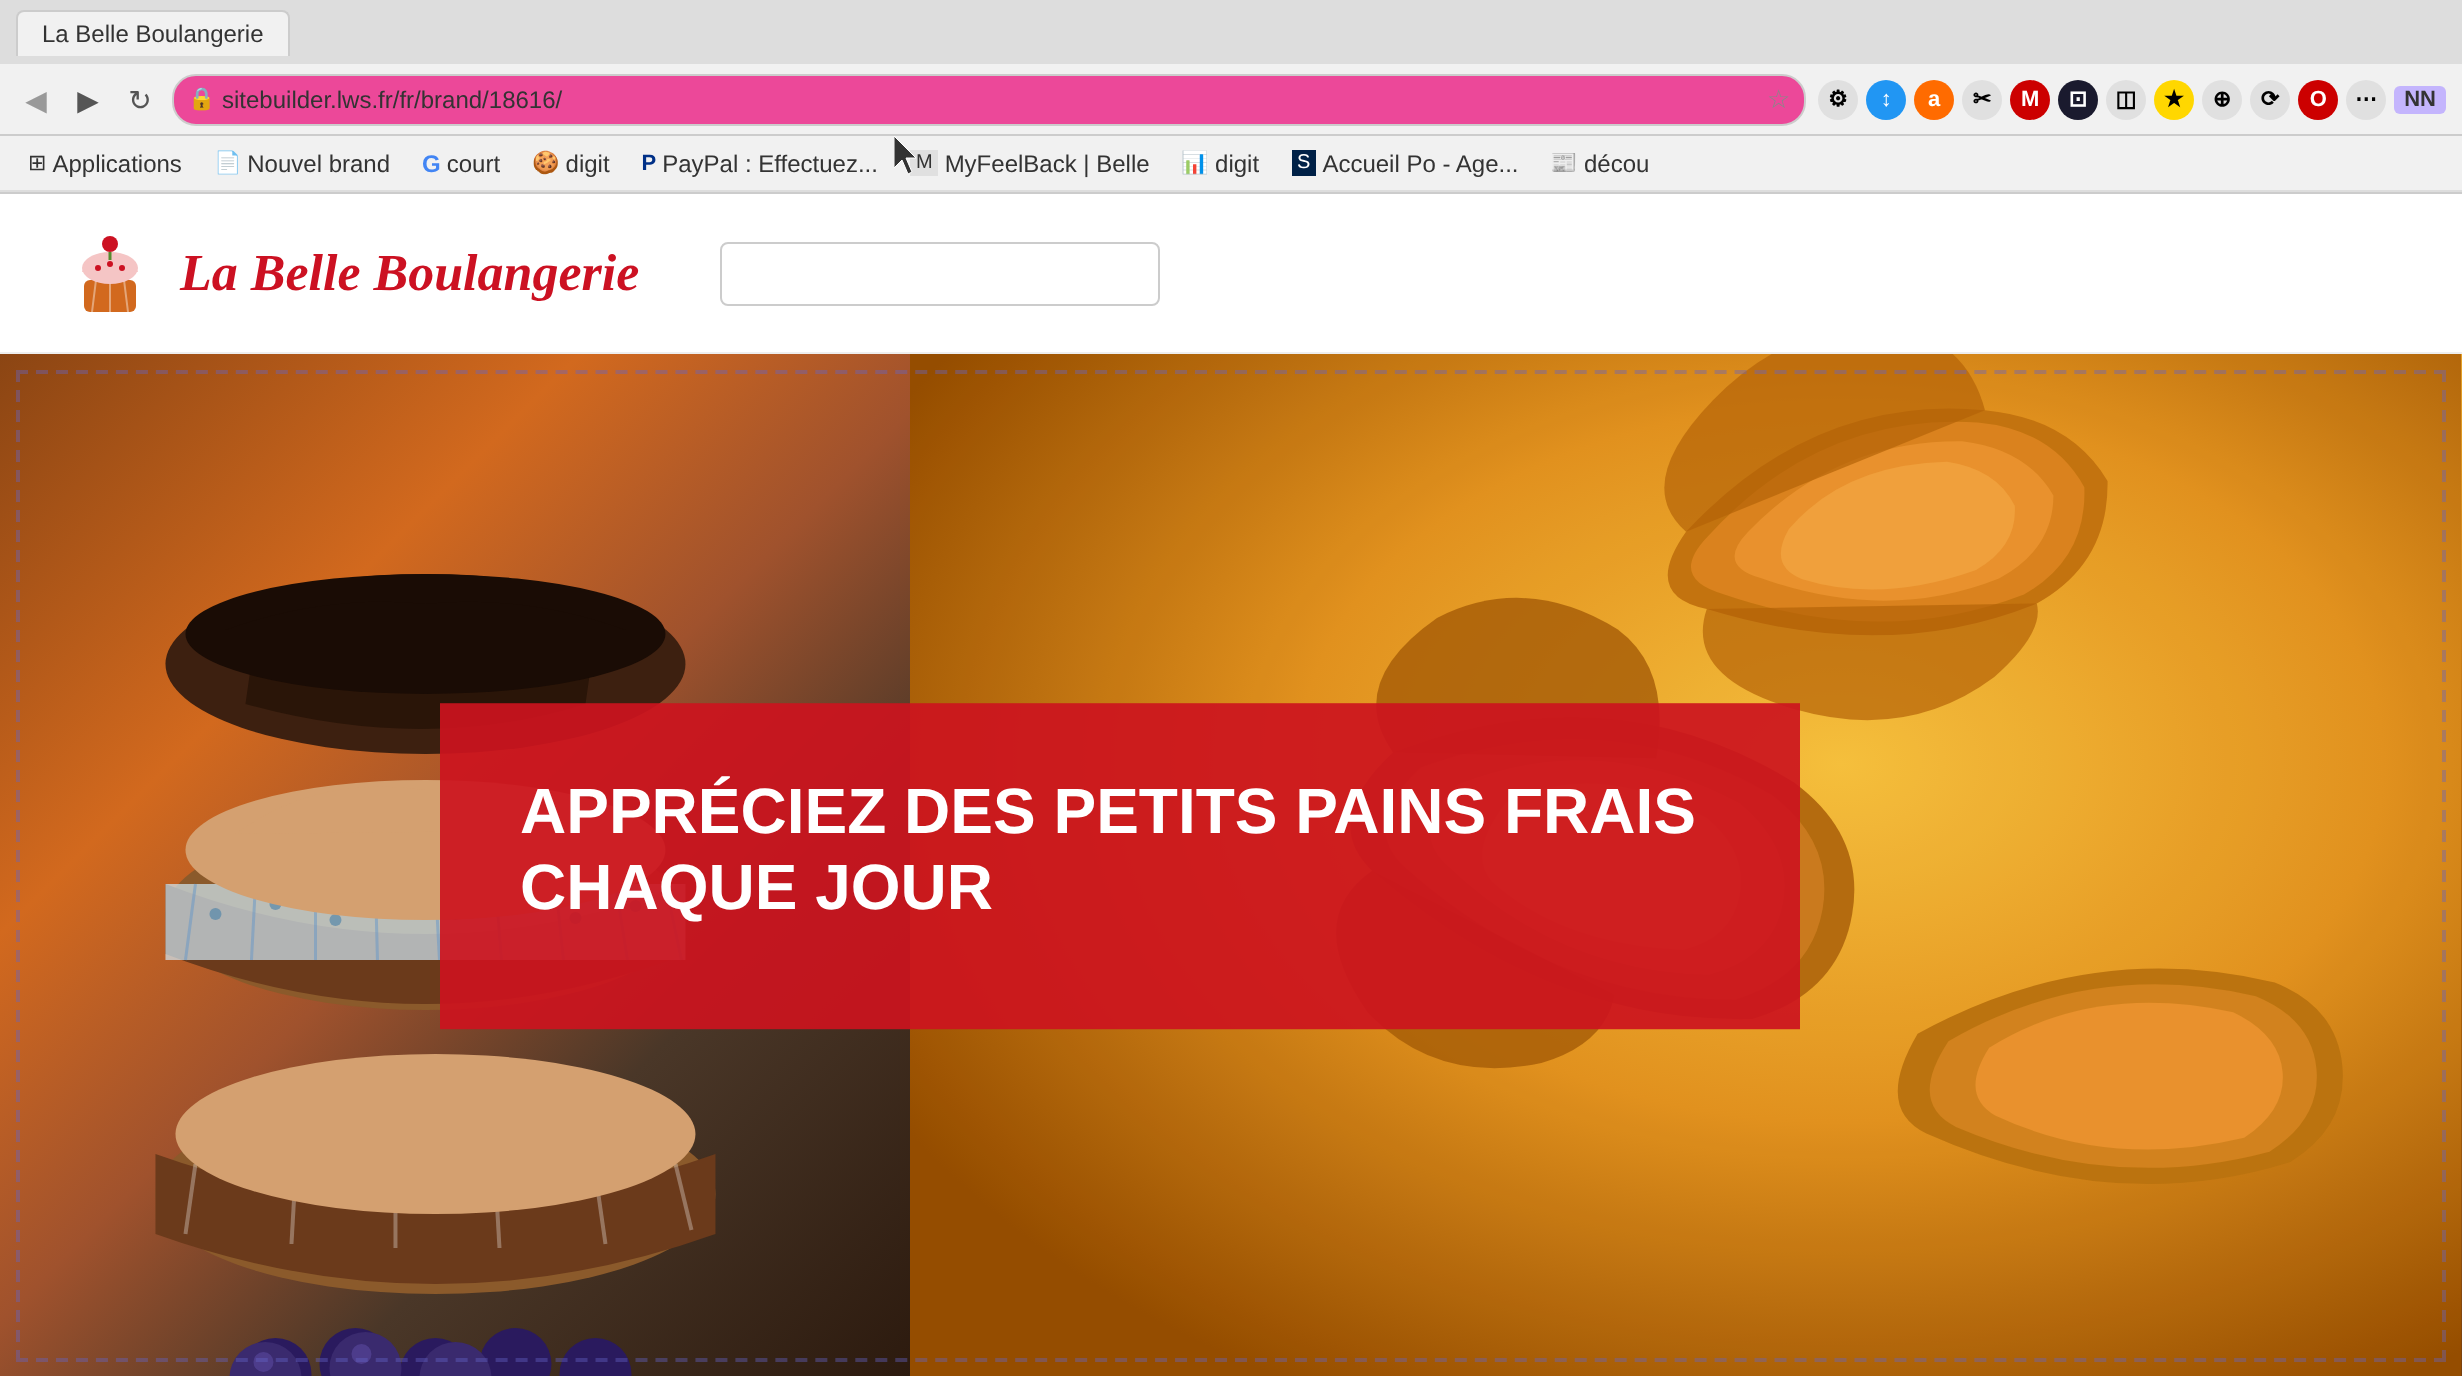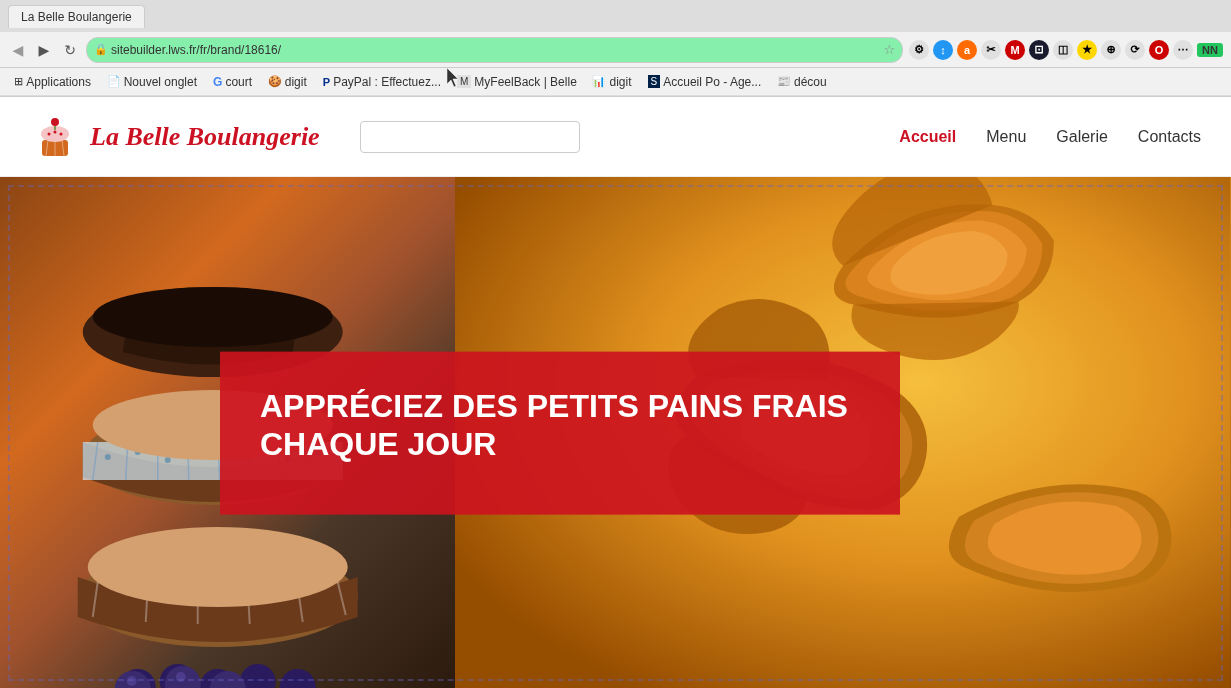--- a/index.html
+++ b/index.html
@@ -75,21 +75,21 @@
       left: 8px;
       color: #555;
       font-size: 11px;
     }
 
     .address-field-wrap input {
       width: 100%;
       height: 26px;
       border: 1px solid #ccc;
       border-radius: 12px;
-      background: #86efac;
+      background: #ec4899;
       padding: 0 28px 0 24px;
       font-size: 12px;
       color: #333;
       outline: none;
     }
 
     .address-field-wrap .star-icon {
       position: absolute;
       right: 8px;
       color: #888;
@@ -294,21 +294,21 @@
       border-radius: 50%;
       display: inline-flex;
       align-items: center;
       justify-content: center;
       font-size: 11px;
       font-weight: bold;
       cursor: pointer;
     }
 
     .NB-badge {
-      background: #22c55e;
+      background: #c4b5fd;
       color: #333;
       font-size: 11px;
       padding: 1px 5px;
       border-radius: 3px;
       font-weight: bold;
     }
   </style>
 </head>
 <body>
 
@@ -346,21 +346,21 @@
     </div>
   </div>
 
   <div class="bookmarks-bar">
     <div class="bookmark-item">
       <span class="bm-icon">⊞</span>
       <span>Applications</span>
     </div>
     <div class="bookmark-item">
       <span class="bm-icon">📄</span>
-      <span>Nouvel onglet</span>
+      <span>Nouvel brand</span>
     </div>
     <div class="bookmark-item">
       <span class="bm-icon" style="color:#4285F4; font-weight:bold; font-size:12px;">G</span>
       <span>court</span>
     </div>
     <div class="bookmark-item">
       <span class="bm-icon">🍪</span>
       <span>digit</span>
     </div>
     <div class="bookmark-item">
@@ -407,26 +407,20 @@
 
         <circle cx="19" cy="22" r="1.5" fill="#CC1122"></circle>
         <circle cx="25" cy="20" r="1.5" fill="#CC1122"></circle>
         <circle cx="31" cy="22" r="1.5" fill="#CC1122"></circle>
       </svg>
       <span class="site-title">La Belle Boulangerie</span>
     </div>
 
     <input class="search-bar" type="text" placeholder="" style="">
 
-    <nav class="site-nav">
-      <a class="nav-link active">Accueil</a>
-      <a class="nav-link">Menu</a>
-      <a class="nav-link">Galerie</a>
-      <a class="nav-link">Contacts</a>
-    </nav>
   </div>
 
   <div class="hero">
 
     <div class="hero-left">
       <div class="muffin-visual">
         
         <svg width="100%" height="100%" viewBox="0 0 460 512" preserveAspectRatio="xMidYMid slice">
 
           <ellipse cx="220" cy="420" rx="140" ry="50" fill="#8B5A2B"></ellipse>

